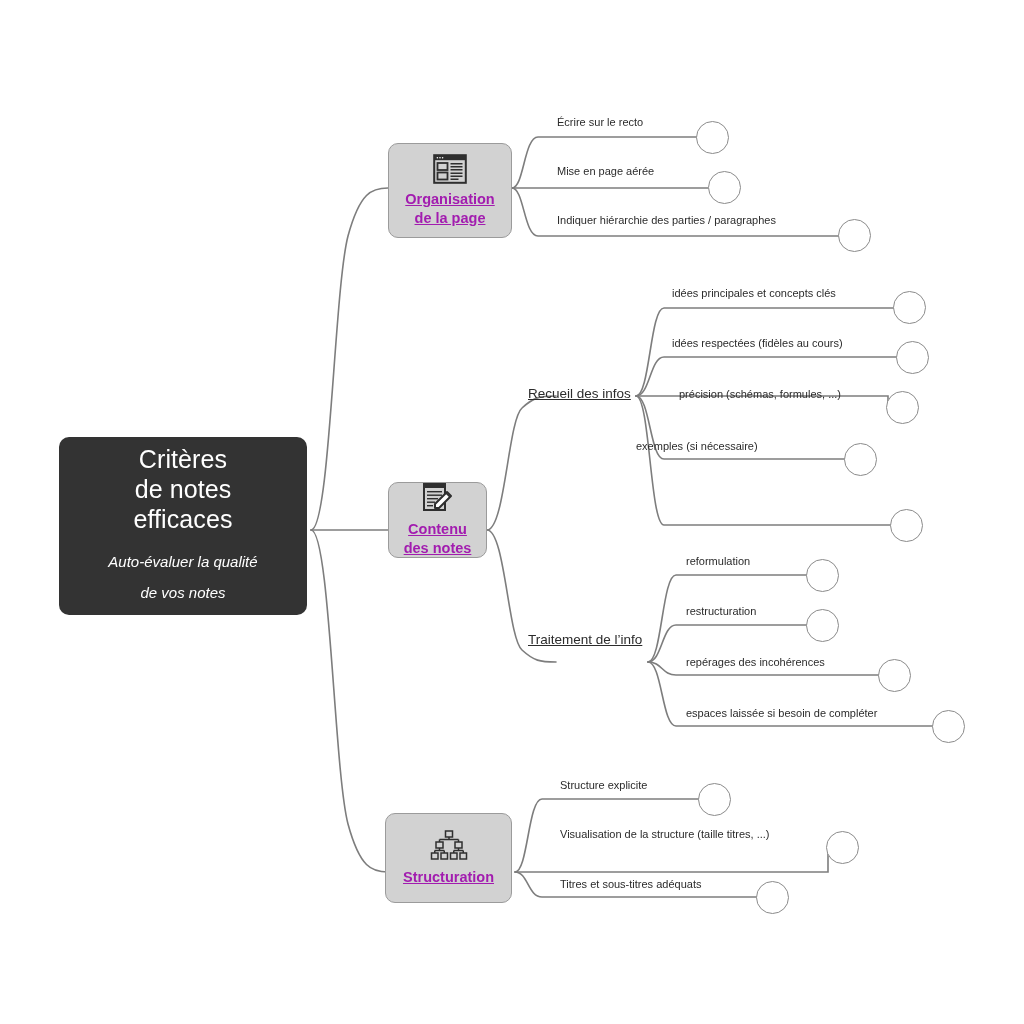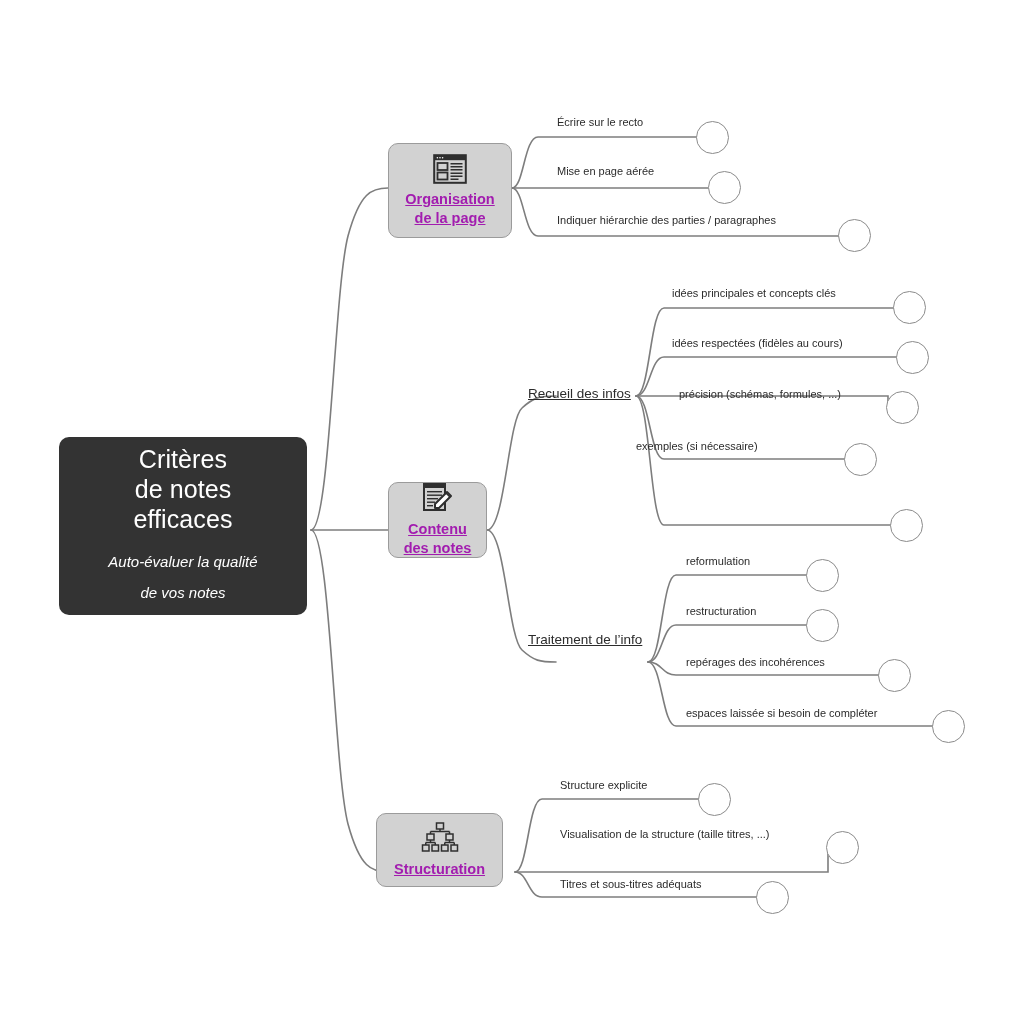--- a/index.html
+++ b/index.html
@@ -192,21 +192,21 @@
           <rect x="5" y="23" width="6" height="1.4"></rect>
         </g>
         <path d="M13 26 L13 22 L25 10 L29 14 L17 26 Z" fill="#ffffff" stroke="#2f2f2f" stroke-width="2" stroke-linejoin="round"></path>
         <path d="M24 11 L28 15" stroke="#2f2f2f" stroke-width="1.6"></path>
       </svg>
     </span>
     <div class="branch-label">Contenu
 des notes</div>
   </div>
 
-  <div class="branch-node" style="left:376px; top:813px; width:127px; height:74px;">
+  <div class="branch-node" style="left:385px; top:813px; width:127px; height:90px;">
     <span class="branch-icon">
       <svg width="38" height="32" viewBox="0 0 38 32" xmlns="http://www.w3.org/2000/svg">
         <g fill="none" stroke="#2f2f2f" stroke-width="1.5">
           <rect x="15.5" y="1" width="7" height="6"></rect>
           <rect x="6" y="12" width="7" height="6"></rect>
           <rect x="25" y="12" width="7" height="6"></rect>
           <rect x="1.5" y="23" width="6.5" height="6"></rect>
           <rect x="11" y="23" width="6.5" height="6"></rect>
           <rect x="20.5" y="23" width="6.5" height="6"></rect>
           <rect x="30" y="23" width="6.5" height="6"></rect>

